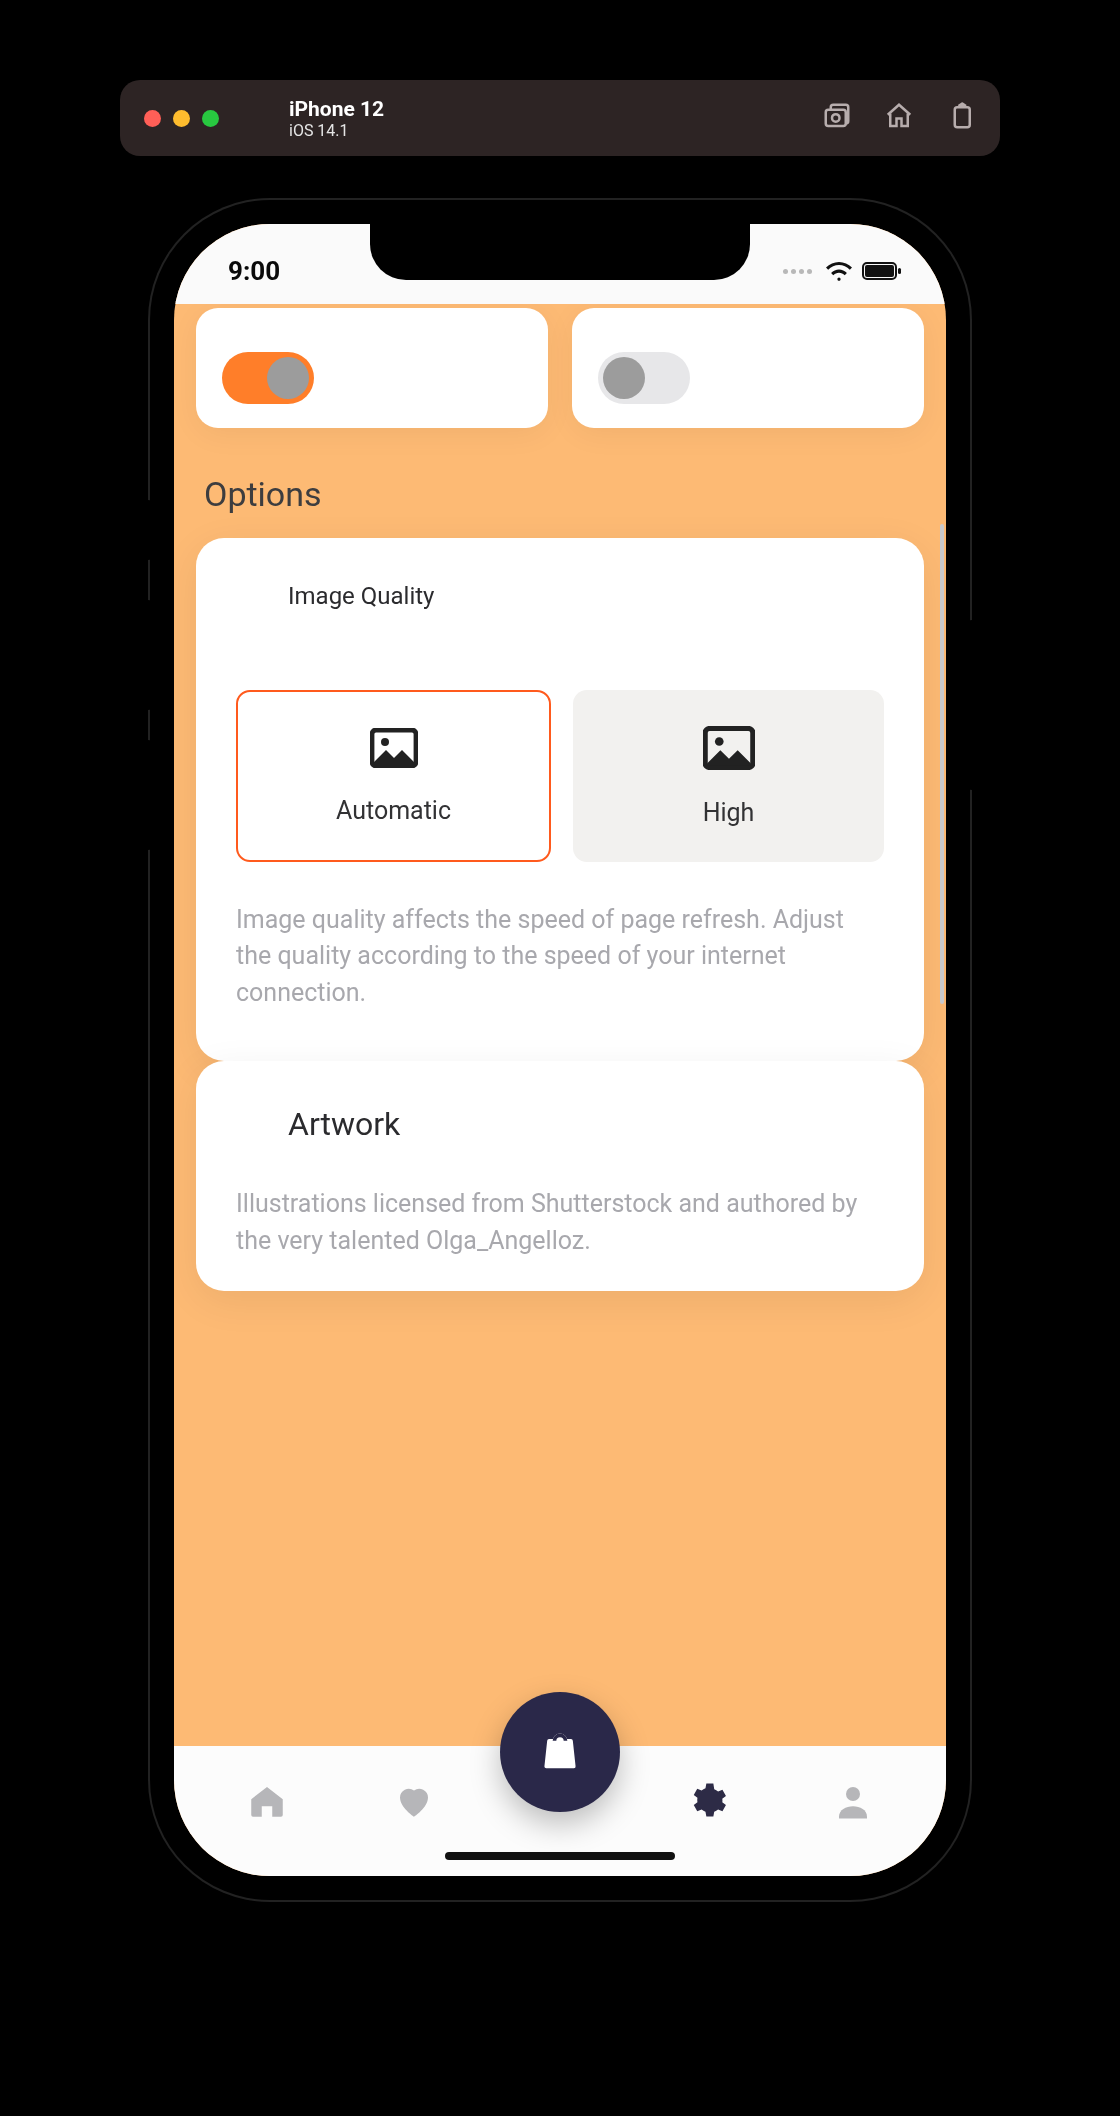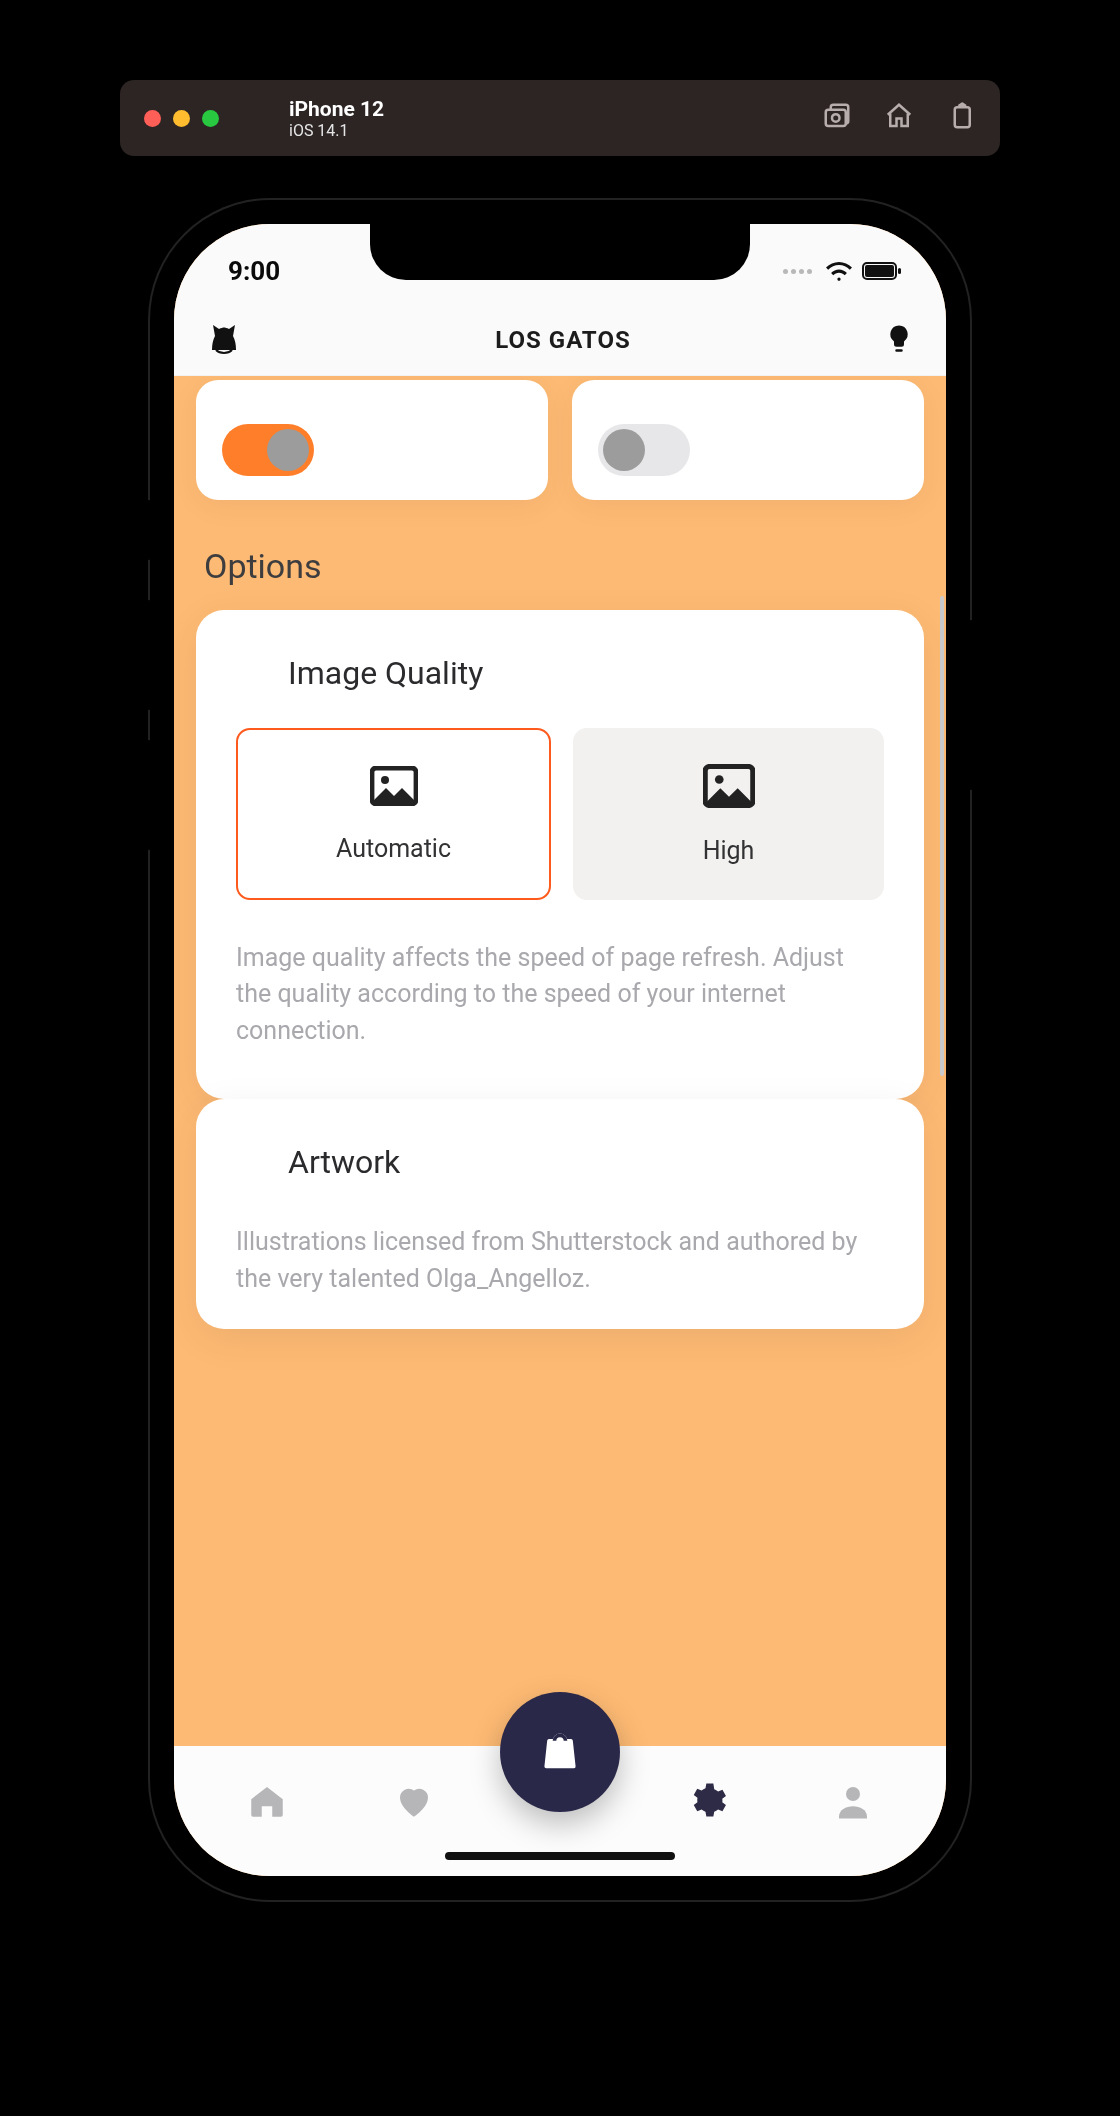--- a/index.html
+++ b/index.html
@@ -13,21 +13,21 @@
   }
 
   
   .window-bar {
     position: absolute;
     top: 80px;
     left: 120px;
     width: 880px;
     height: 76px;
     background: #2d2424;
-    border-radius: 14px;
+    border-radius: 20px;
     display: flex;
     align-items: center;
     padding: 0 24px;
   }
   .traffic-lights { display: flex; gap: 12px; }
   .traffic-lights span {
     width: 17px; height: 17px; border-radius: 50%;
   }
   .tl-close { background: #ff5f57; }
   .tl-min   { background: #febc2e; }
@@ -159,24 +159,24 @@
     margin: 46px 8px 24px;
   }
 
   .options-card, .ack-card {
     background: #fff;
     border-radius: 28px;
     box-shadow: 0 10px 40px rgba(0,0,0,0.07);
     padding: 44px 40px 50px;
   }
   .card-title {
-    font-size: 32px;
+    font-size: 24px;
     color: #2b2b2e;
     margin-left: 52px;
-    margin-bottom: 36px;
+    margin-bottom: 80px;
   }
 
   .quality-row {
     display: flex;
     gap: 22px;
   }
   .quality-btn {
     flex: 1;
     height: 172px;
     background: #f2f1ef;
@@ -327,34 +327,20 @@
         <span class="batt">
           <svg width="40" height="20" viewBox="0 0 40 18">
               <rect x="1" y="1" width="33" height="16" rx="4" fill="none" stroke="#111" stroke-width="2"></rect>
               <rect x="3" y="3" width="29" height="12" rx="2" fill="#111"></rect>
               <rect x="36" y="6" width="3" height="6" rx="1.5" fill="#111"></rect>
             </svg>
         </span>
       </div>
     </div>
 
-    <div class="app-header">
-      <span class="cat-icon">
-        <svg viewBox="0 0 36 36">
-            <path d="M6 30c0-6 1-10 3-14L7 5l6 4c2-1 4-1.5 5-1.5S21 8 23 9l6-4-2 11c2 4 3 8 3 14H6z"></path>
-            <path d="M10 30c2 2 5 3 8 3s6-1 8-3" fill="none" stroke="#111" stroke-width="2"></path>
-          </svg>
-      </span>
-      <span class="app-title">LOS GATOS</span>
-      <span class="bulb-icon">
-        <svg viewBox="0 0 24 24">
-            <path d="M12 2a7 7 0 0 0-4 12.7V17a2 2 0 0 0 2 2h4a2 2 0 0 0 2-2v-2.3A7 7 0 0 0 12 2zM10 21h4a1 1 0 0 1 0 2h-4a1 1 0 0 1 0-2z"></path>
-          </svg>
-      </span>
-    </div>
 
     <div class="content">
       <div class="scroll-indicator"></div>
 
       <div class="toggle-row">
         <div class="toggle-card">
           <div class="switch on">
             <div class="thumb"></div>
           </div>
         </div>

